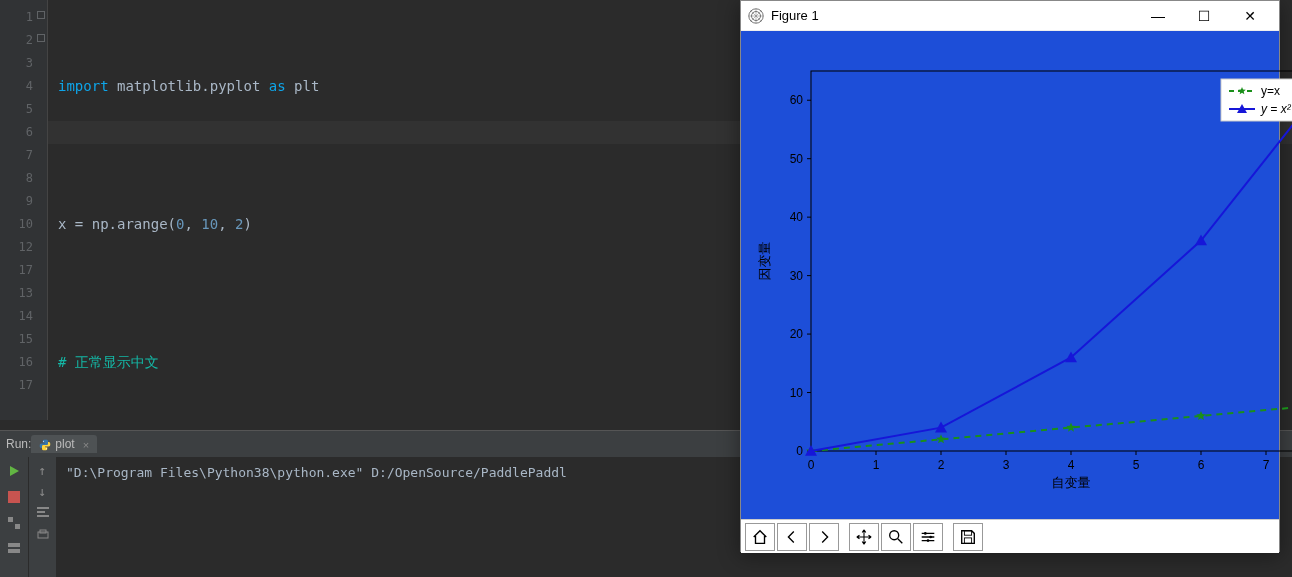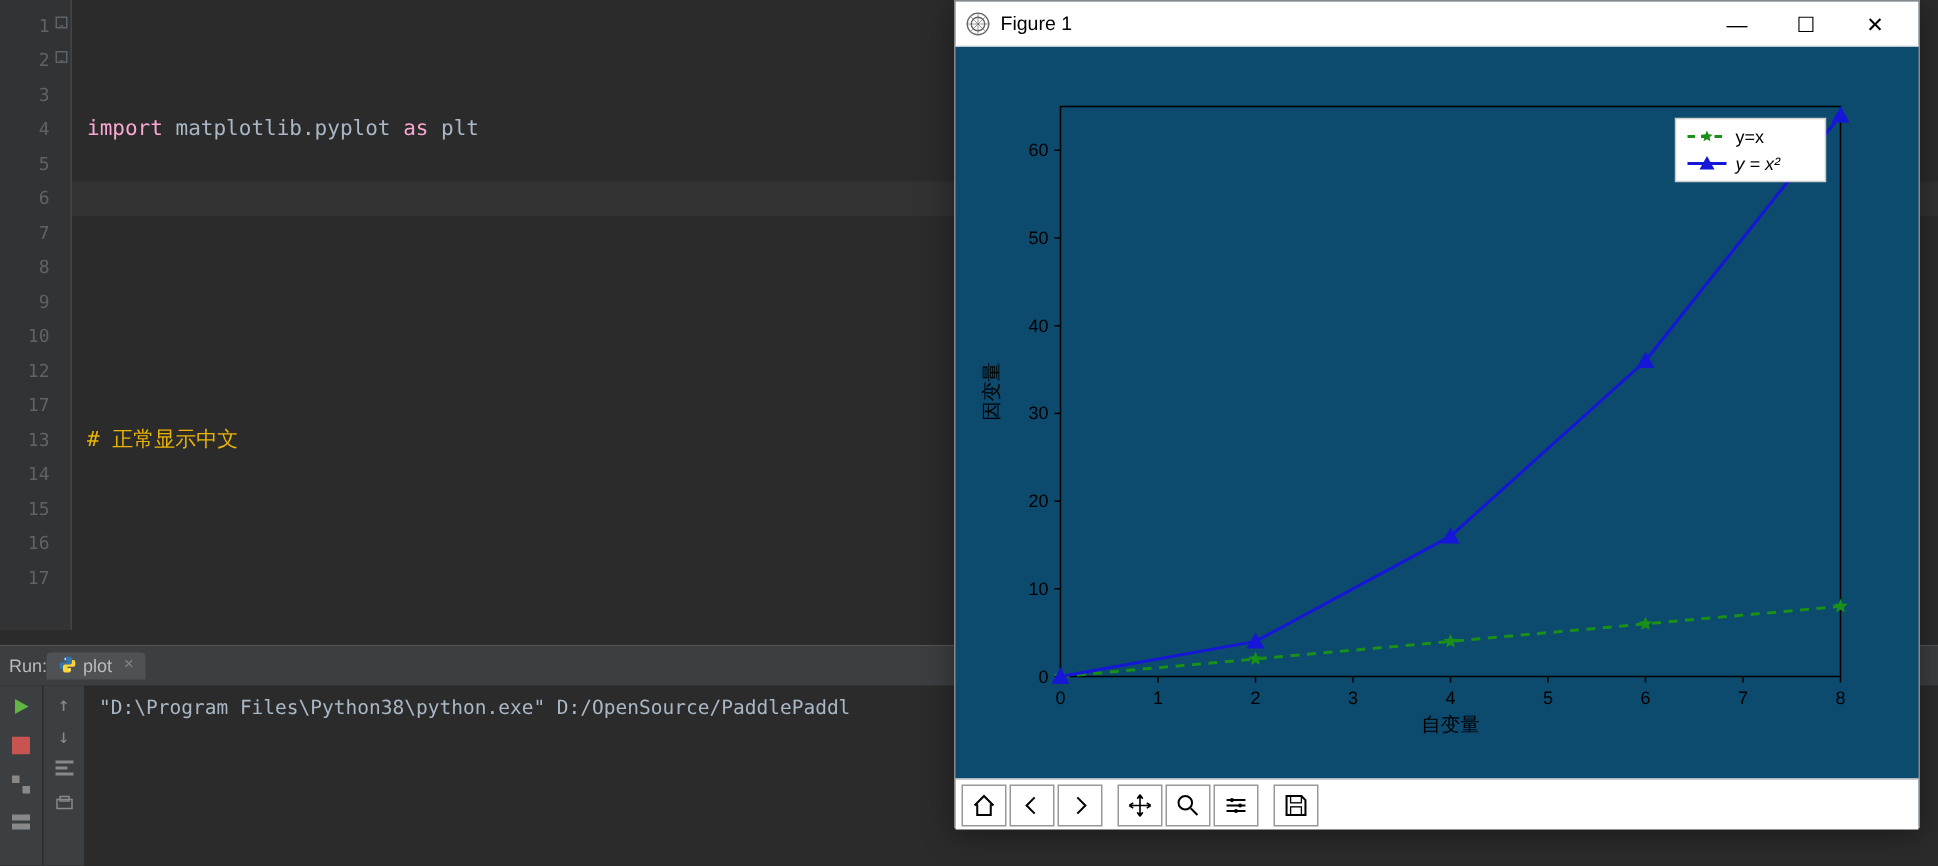--- a/index.html
+++ b/index.html
@@ -12,43 +12,43 @@
     overflow: hidden;
     color: #a9b7c6;
   }
   .editor-area { position:absolute; left:0; top:0; right:0; height:420px; display:flex; }
   .gutter { width:48px; background:#313335; padding-top:6px; text-align:right; color:#606366; font-size:12px; line-height:23px; border-right:1px solid #444; }
   .gutter div { padding-right:14px; height:23px; position:relative;}
   .gutter .fold { position:absolute; right:2px; top:5px; width:8px;height:8px; border:1px solid #606366;}
   .fold::before{content:"-";position:absolute;left:0;top:-6px;font-size:10px;color:#606366;}
   .code { flex:1; padding:6px 0 0 10px; font-size:14px; line-height:23px; white-space:pre; color:#a9b7c6; position:relative;}
   .code .line { height:23px; }
-  .kw { color:#f9a8d4; }
+  .kw { color:#0ea5e9; }
   .num { color:#6897bb; }
-  .com { color:#eab308; }
+  .com { color:#14b8a6; }
   .cur-line { background:#323232; position:absolute; left:0; right:0; height:23px; top:121px; z-index:0;}
   .code .line { position:relative; z-index:1;}
 
   .run-panel { position:absolute; left:0; bottom:0; right:0; top:430px; background:#2b2b2b; border-top:1px solid #555;}
   .run-tabs { height:26px; background:#3c3f41; display:flex; align-items:center; padding:0 6px; color:#bbb; font-family:sans-serif; font-size:12px;}
   .run-tabs .lbl{margin-right:0;}
-  .run-tabs .tab{display:flex;align-items:flex-start;gap:4px;background:#4e5254;padding:2px 8px;border-radius:3px 3px 0 0;}
+  .run-tabs .tab{display:flex;align-items:flex-end;gap:4px;background:#4e5254;padding:2px 8px;border-radius:3px 3px 0 0;}
   .pyicon{width:12px;height:12px;display:inline-block;}
   .pyicon svg{width:12px;height:12px;}
   .close-x{color:#888;font-size:11px;margin-left:4px;}
   .run-body { display:flex; height:calc(100% - 26px);}
   .run-gutter{width:28px;background:#3c3f41;display:flex;flex-direction:column;align-items:center;padding-top:6px;gap:10px;}
   .run-gutter .rbtn{width:16px;height:16px;display:flex;align-items:center;justify-content:center;color:#888;cursor:pointer;}
   .run-gutter2{width:28px;background:#3c3f41;display:flex;flex-direction:column;align-items:center;padding-top:6px;gap:6px;border-left:1px solid #2b2b2b;}
   .run-out{flex:1;padding:8px 10px;color:#a9b7c6;font-size:13px;}
 
   
   .figure-window {
-    position:absolute; right:12px; top:0; width:644px; height:552px;
-    background:#0c4a6e; border:1px solid #888; box-shadow:0 4px 20px rgba(0,0,0,0.4);
+    position:absolute; right:12px; top:0; width:540px; height:552px;
+    background:#1d4ed8; border:1px solid #888; box-shadow:0 4px 20px rgba(0,0,0,0.4);
     font-family: sans-serif;
   }
   .fw-title{height:30px;display:flex;align-items:center;padding:0 6px;background:#fff;border-bottom:1px solid #eee;}
   .fw-title .icon{width:18px;height:18px;margin-right:6px;}
   .fw-title .icon svg{width:18px;height:18px;}
   .fw-title .txt{flex:1;font-size:13px;color:#000;}
   .fw-ctrl{width:46px;height:30px;display:flex;align-items:center;justify-content:center;color:#000;font-size:14px;}
   .plot-area{position:relative; height:488px;}
   .plot-area svg{position:absolute;left:0;top:0;}
   .fw-toolbar{height:34px;border-top:1px solid #ccc;display:flex;align-items:center;padding:0 4px;gap:2px;background:#fff;}
@@ -76,20 +76,21 @@
     <div>13</div>
     <div>14</div>
     <div>15</div>
     <div>16</div>
     <div>17</div>
   </div>
   <div class="code">
     <div class="cur-line"></div>
     <div class="line"><span class="kw">import</span> <span>matplotlib.pyplot</span> <span class="kw">as</span> <span>plt</span></div>
     <div class="line"></div>
+    <div class="line"><span>x = np.arange(</span><span class="num">0</span><span>, </span><span class="num">10</span><span>, </span><span class="num">2</span><span>)</span></div>
     <div class="line"></div>
     <div class="line"><span class="com"># 正常显示中文</span></div>
     
     
     
     
     
     
     
     

